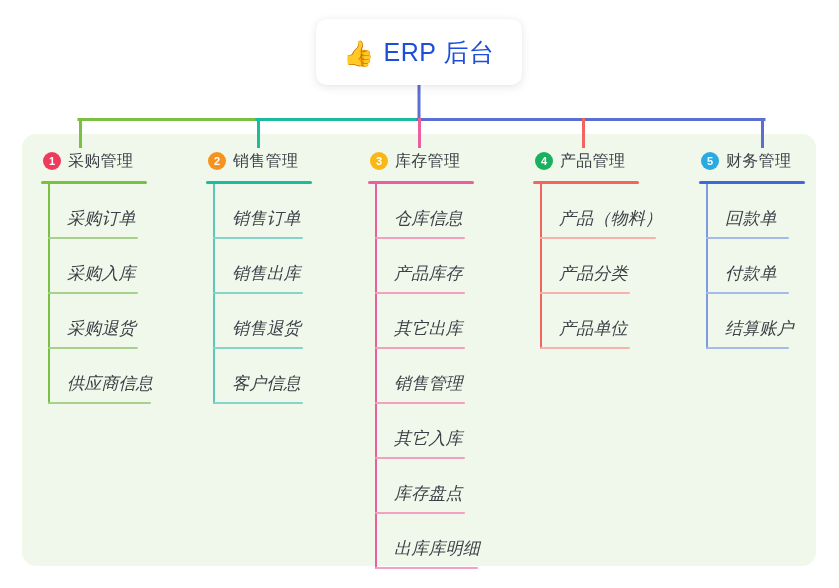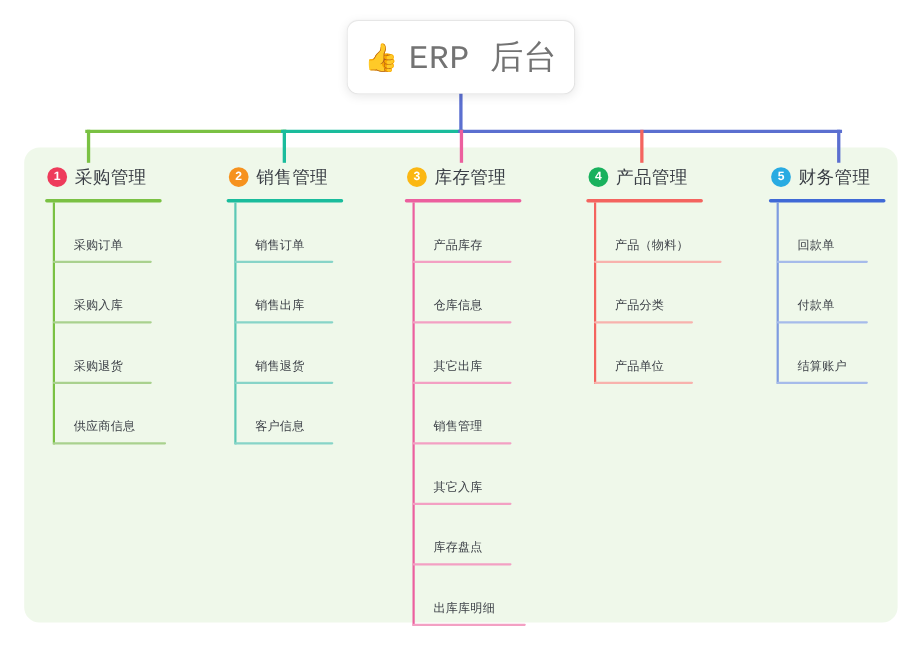--- a/index.html
+++ b/index.html
@@ -39,25 +39,24 @@
     z-index: 5;
   }
   .root-emoji {
     font-size: 25px;
     line-height: 1;
     display: inline-block;
     position: relative;
     top: 1px;
   }
   .root-title-text {
-    font-size: 30px;
-    color: #737373;
+    font-size: 25px;
+    color: #1d4ed8;
     letter-spacing: 0.5px;
     white-space: nowrap;
-    font-family: Liberation Mono, monospace;
   }
 
   
   .panel {
     position: absolute;
     left: 22px;
     top: 134px;
     width: 794px;
     height: 432px;
     background: #eff8ea;
@@ -129,24 +128,25 @@
   .leaf {
     position: relative;
     height: 55px;
     padding-left: 26px;
     box-sizing: border-box;
   }
   .leaf-label {
     position: absolute;
     left: 26px;
     bottom: 9px;
-    font-size: 11px;
+    font-size: 17px;
     color: #3b3f46;
     white-space: nowrap;
     letter-spacing: 0.2px;
+    font-style: italic;
   }
   .leaf-rule {
     position: absolute;
     left: 7px;
     bottom: 0;
     height: 2px;
     border-radius: 1px;
   }
 </style>
 </head>
@@ -232,25 +232,25 @@
 
   <div class="branch" style="left:368px; top:148px; width:150px;">
     <div class="branch-head">
       <span class="badge" style="background: rgb(251, 183, 19);">3</span>
       <span class="branch-title">库存管理</span>
     </div>
     <div class="branch-head-rule" style="background:#ec5f9e; width:106px;"></div>
     <div class="leaf-list">
       <div class="leaf-spine" style="background:#ec5f9e; height:385px;"></div>
       <div class="leaf">
+        <span class="leaf-label">仓库信息</span>
+        <span class="leaf-rule" style="background:#f3a0c3; width:90px;"></span>
+      </div>
+      <div class="leaf">
         <span class="leaf-label">产品库存</span>
-        <span class="leaf-rule" style="background:#f3a0c3; width:90px;"></span>
-      </div>
-      <div class="leaf">
-        <span class="leaf-label">仓库信息</span>
         <span class="leaf-rule" style="background:#f3a0c3; width:90px;"></span>
       </div>
       <div class="leaf">
         <span class="leaf-label">其它出库</span>
         <span class="leaf-rule" style="background:#f3a0c3; width:90px;"></span>
       </div>
       <div class="leaf">
         <span class="leaf-label">销售管理</span>
         <span class="leaf-rule" style="background:#f3a0c3; width:90px;"></span>
       </div>

